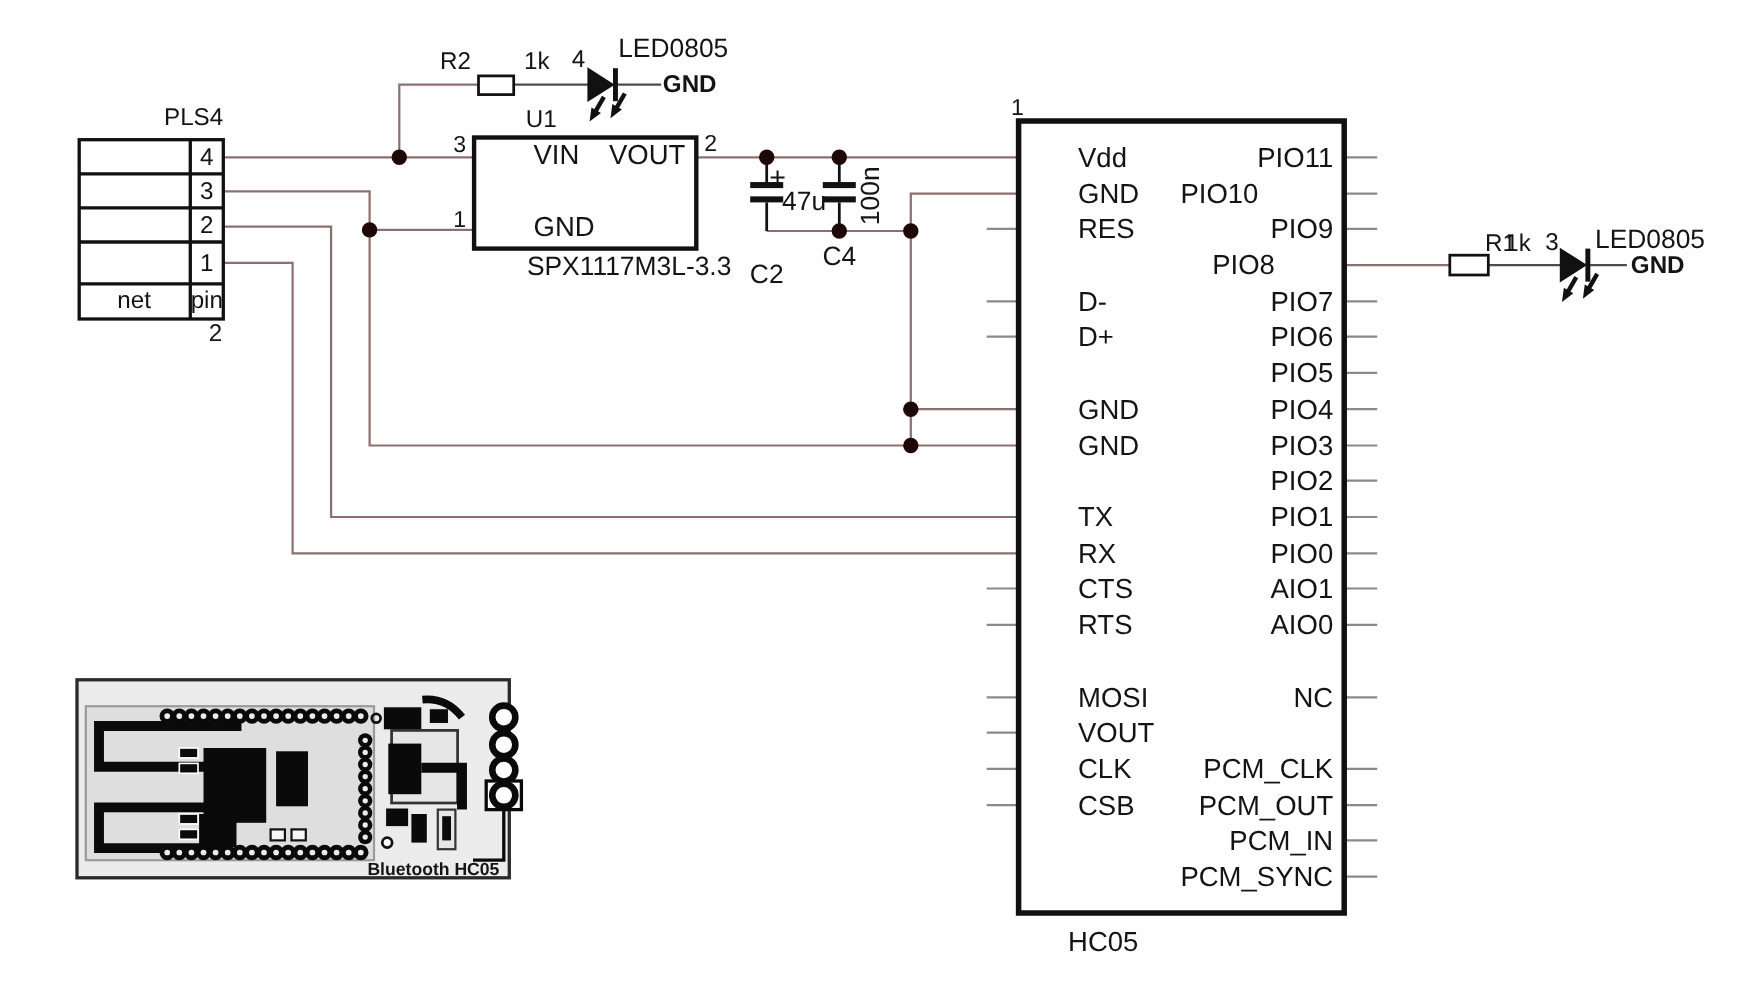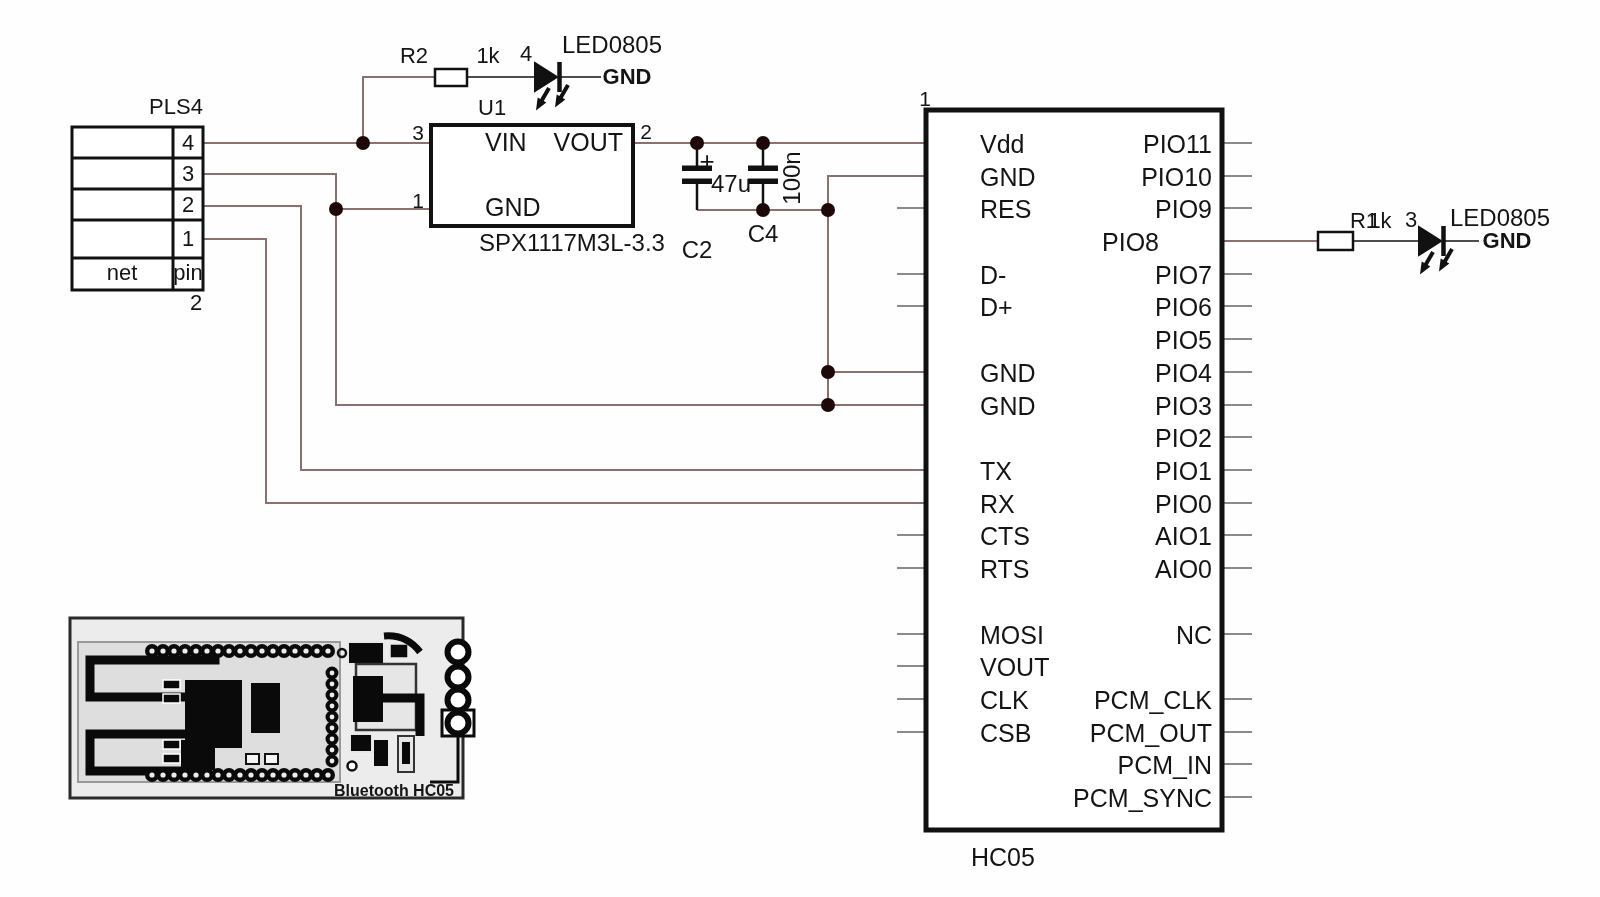--- a/index.html
+++ b/index.html
@@ -326,21 +326,21 @@
 <span class="t tl s25" style="left:936px;top:471px">TX</span>
 <span class="t tl s25" style="left:936px;top:504px">RX</span>
 <span class="t tl s25" style="left:936px;top:536px">CTS</span>
 <span class="t tl s25" style="left:936px;top:569px">RTS</span>
 <span class="t tl s25" style="left:936px;top:635px">MOSI</span>
 <span class="t tl s25" style="left:936px;top:667px">VOUT</span>
 <span class="t tl s25" style="left:936px;top:700px">CLK</span>
 <span class="t tl s25" style="left:936px;top:733px">CSB</span>
 
 <span class="t tr s25" style="left:1212px;top:144px">PIO11</span>
-<span class="t tr s25" style="left:1212px;top:177px">PIO10</span>
+<span class="t tr s25" style="left:1144px;top:177px">PIO10</span>
 <span class="t tr s25" style="left:1212px;top:209px">PIO9</span>
 <span class="t tr s25" style="left:1159px;top:242px">PIO8</span>
 <span class="t tr s25" style="left:1212px;top:275px">PIO7</span>
 <span class="t tr s25" style="left:1212px;top:307px">PIO6</span>
 <span class="t tr s25" style="left:1212px;top:340px">PIO5</span>
 <span class="t tr s25" style="left:1212px;top:373px">PIO4</span>
 <span class="t tr s25" style="left:1212px;top:406px">PIO3</span>
 <span class="t tr s25" style="left:1212px;top:438px">PIO2</span>
 <span class="t tr s25" style="left:1212px;top:471px">PIO1</span>
 <span class="t tr s25" style="left:1212px;top:504px">PIO0</span>

